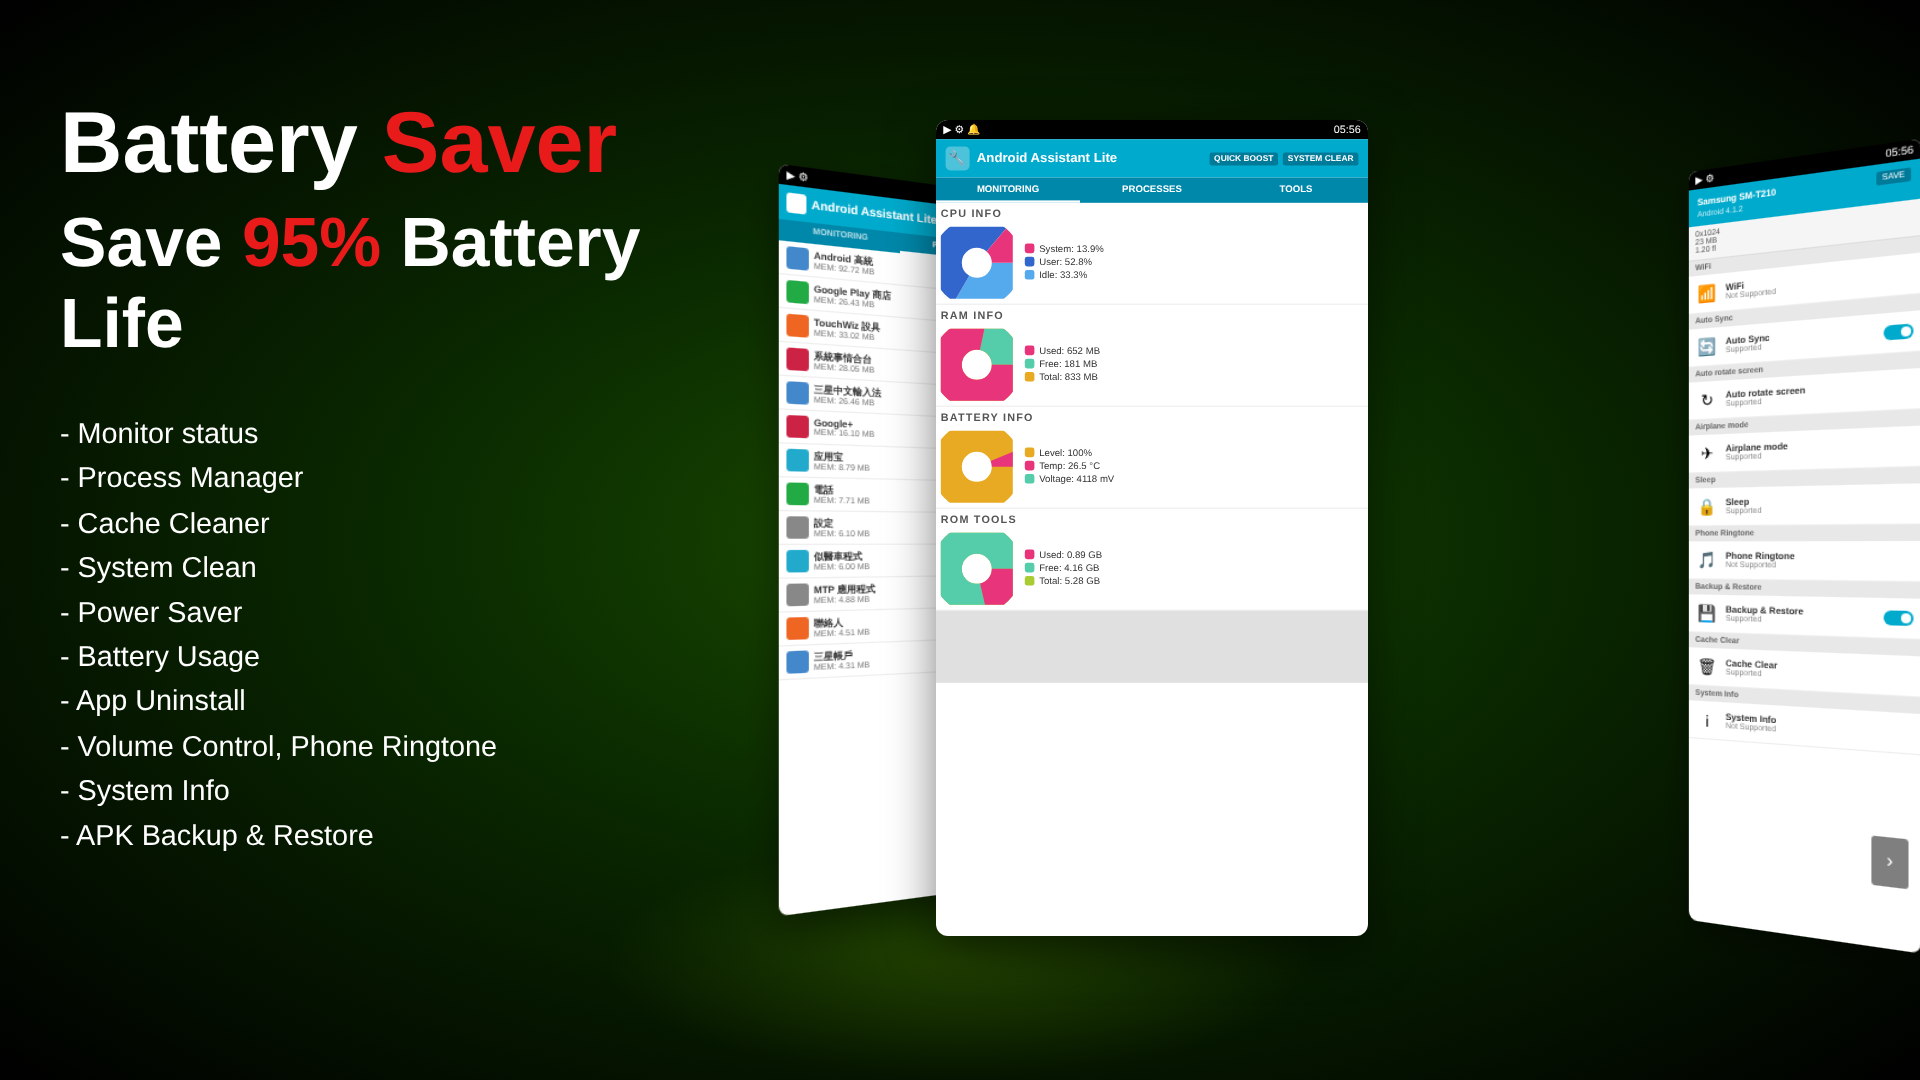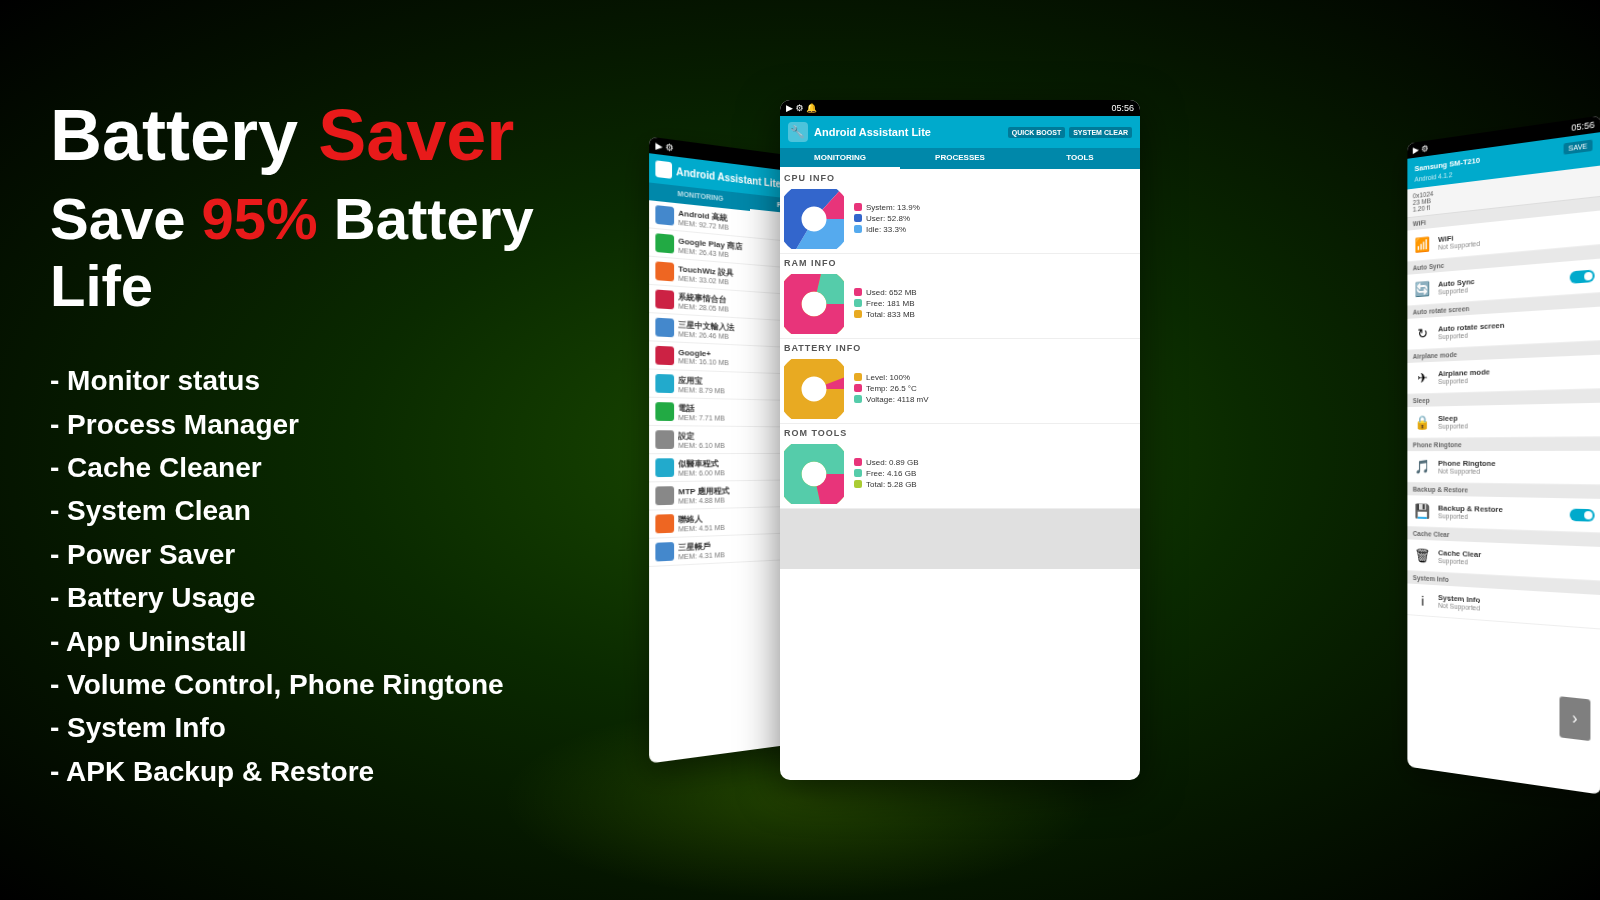--- a/index.html
+++ b/index.html
@@ -9,21 +9,21 @@
       background: radial-gradient(ellipse at center, #1a4a00 0%, #0a2a00 40%, #000000 100%);
       font-family: Arial, sans-serif;
       overflow: hidden;
       position: relative;
     }
 
     
     .left-section {
       position: absolute;
       left: 50px;
-      top: 96px;
+      top: 80px;
       width: 560px;
     }
 
     .title-line {
       font-size: 72px;
       font-weight: 900;
       color: white;
       line-height: 1.1;
       margin-bottom: 10px;
     }
@@ -35,23 +35,23 @@
       color: white;
       margin-bottom: 40px;
     }
     .subtitle-line .red { color: #e81a1a; }
 
     .features-list {
       list-style: none;
       margin-top: 20px;
     }
     .features-list li {
-      font-size: 28px;
-      color: white;
-      font-weight: bold;
+      font-size: 24px;
+      color: white;
+      font-weight: normal;
       line-height: 1.55;
     }
 
     
     .phones-container {
       position: absolute;
       right: 0;
       top: 0;
       width: 950px;
       height: 900px;

